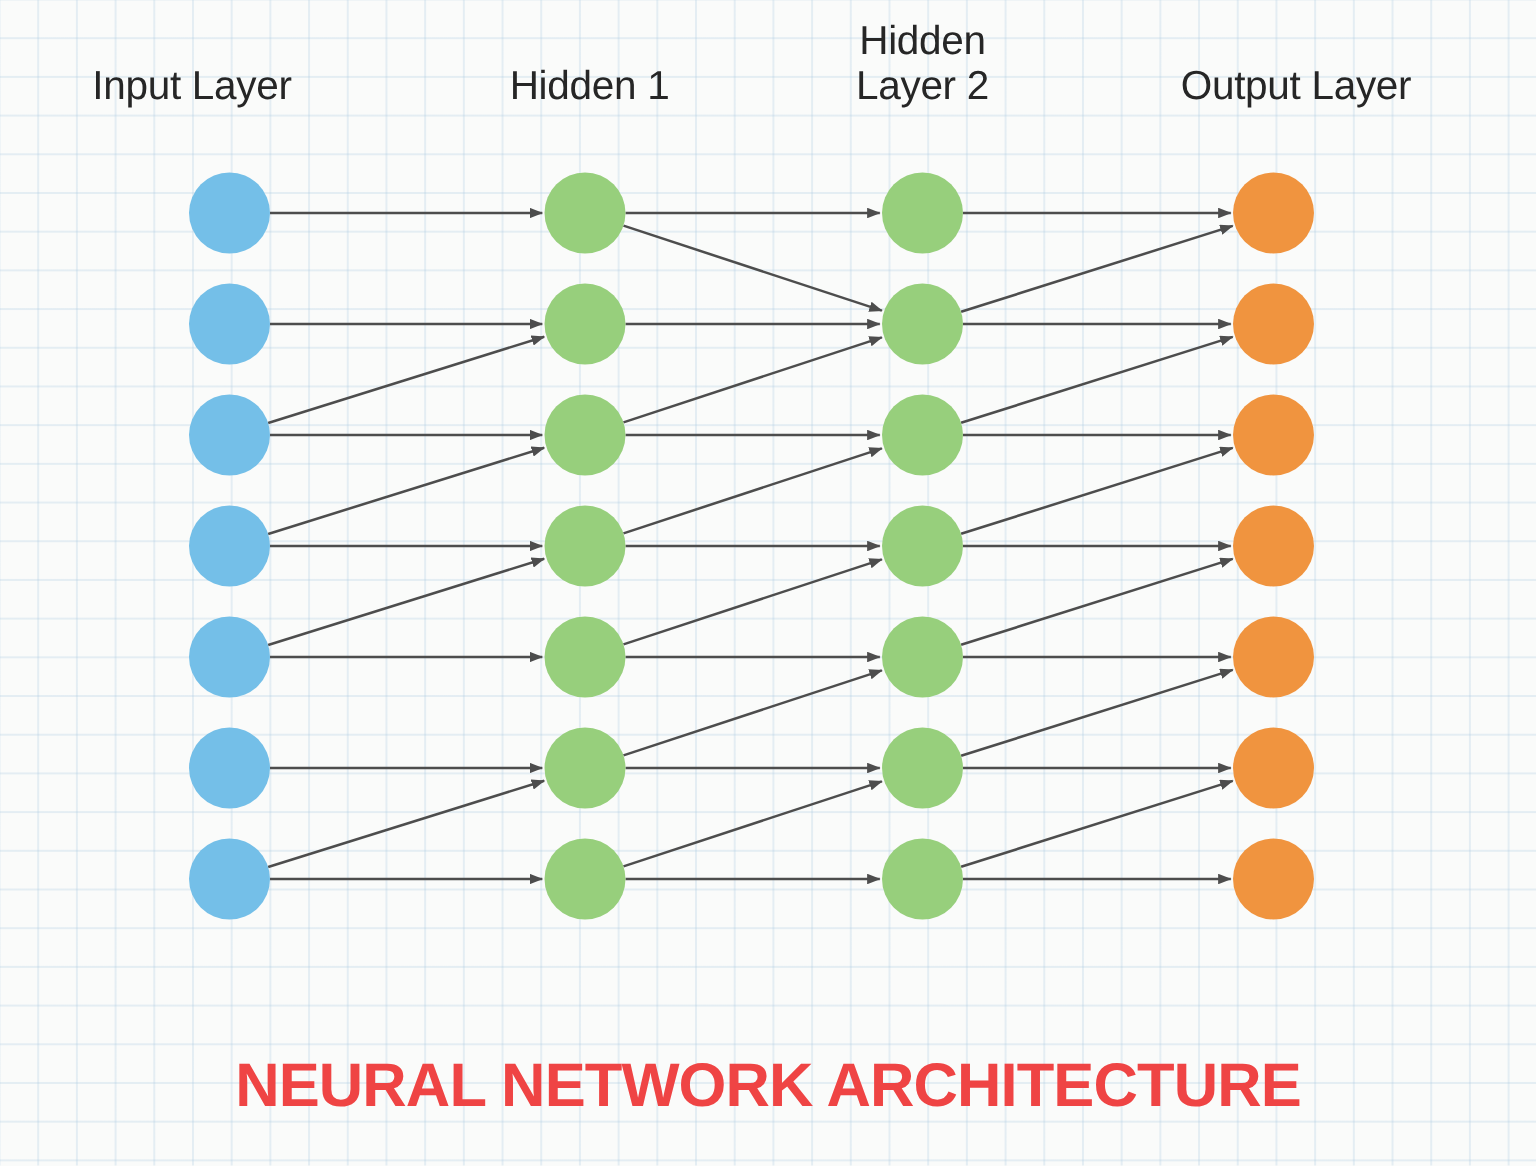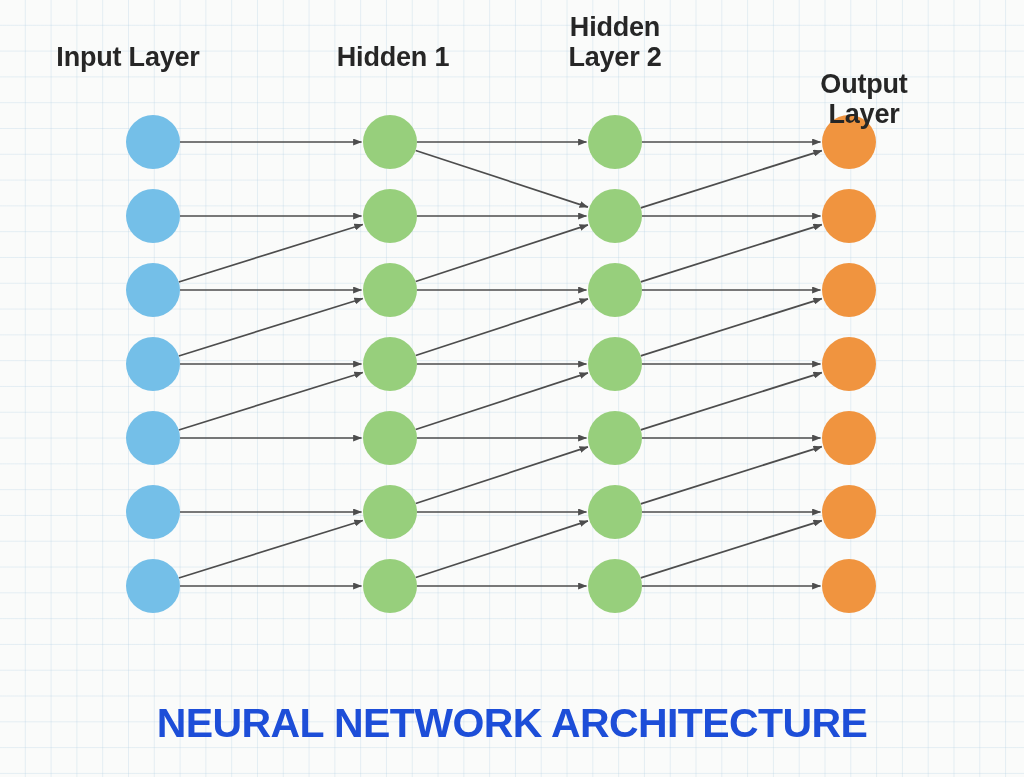--- a/index.html
+++ b/index.html
@@ -17,35 +17,35 @@
       linear-gradient(to bottom, rgba(176,206,226,.30) 1px, transparent 1px);
     background-size:25.8px 25.8px;
     background-position:-1px -1px;
     pointer-events:none;
   }
   #stage{position:absolute;inset:0;}
   svg#net{position:absolute;left:0;top:0;width:1024px;height:777px;}
   .layer-label{
     position:absolute;
     text-align:center;
-    font-weight:700;
+    font-weight:400;
     font-size:27px;
     line-height:1.12;
     color:#262626;
     letter-spacing:-.2px;
     transform:translateX(-50%);
     white-space:pre-line;
   }
   #diagram-title{
     position:absolute;
     left:50%;transform:translateX(-50%);
     top:700px;
     font-size:41px;
     font-weight:700;
-    color:#1d4ed8;
+    color:#ef4444;
     letter-spacing:-.6px;
     white-space:nowrap;
   }
 </style>
 </head>
 <body>
 
 <div id="grid"></div>
 
 <div id="stage">
@@ -124,17 +124,17 @@
         <circle cx="849" cy="512" r="27" fill="#f0943f"></circle>
         <circle cx="849" cy="586" r="27" fill="#f0943f"></circle>
       </g>
   </svg>
 
   <div id="labels-group">
       <div class="layer-label" style="left: 128px; top: 42px;">Input Layer</div>
       <div class="layer-label" style="left: 393px; top: 42px;">Hidden 1</div>
       <div class="layer-label" style="left: 615px; top: 12px;">Hidden
 Layer 2</div>
-      <div class="layer-label" style="left: 864px; top: 42px; margin-top: 27px;">Output Layer</div>
+      <div class="layer-label" style="left: 864px; top: 42px;">Output Layer</div>
     </div>
 </div>
 
 <div id="diagram-title">NEURAL NETWORK ARCHITECTURE</div>
 
 </body></html>

